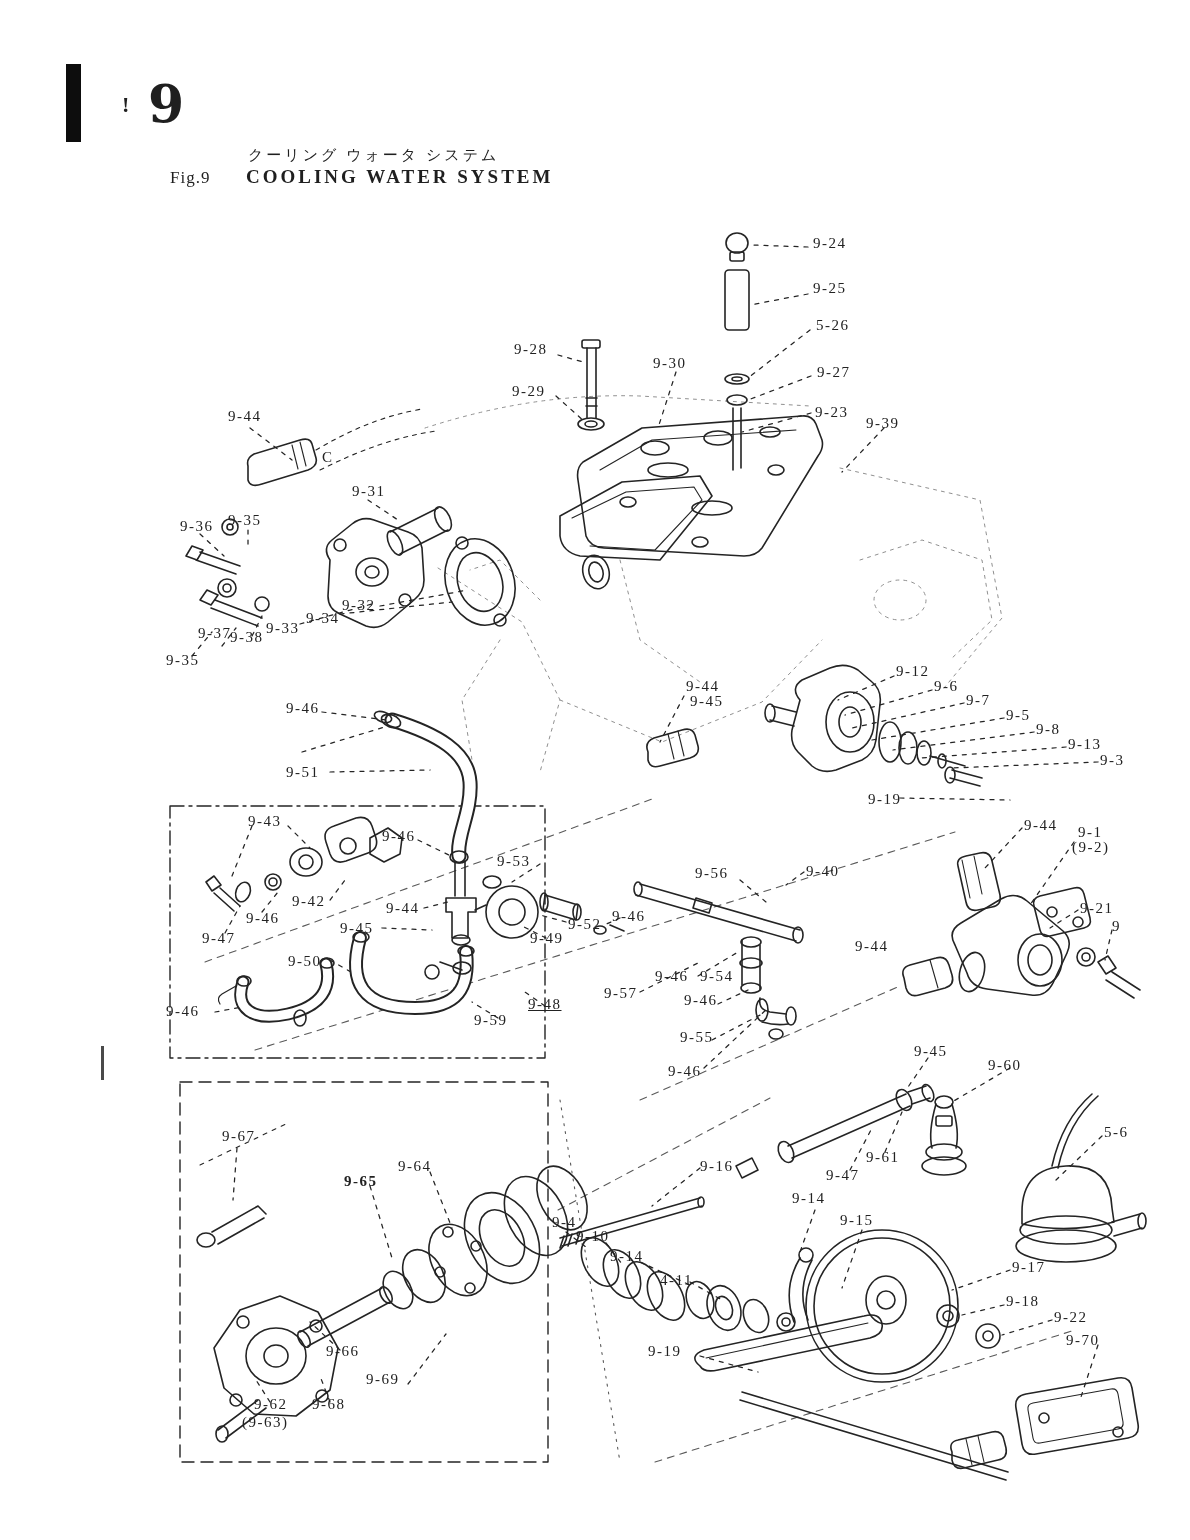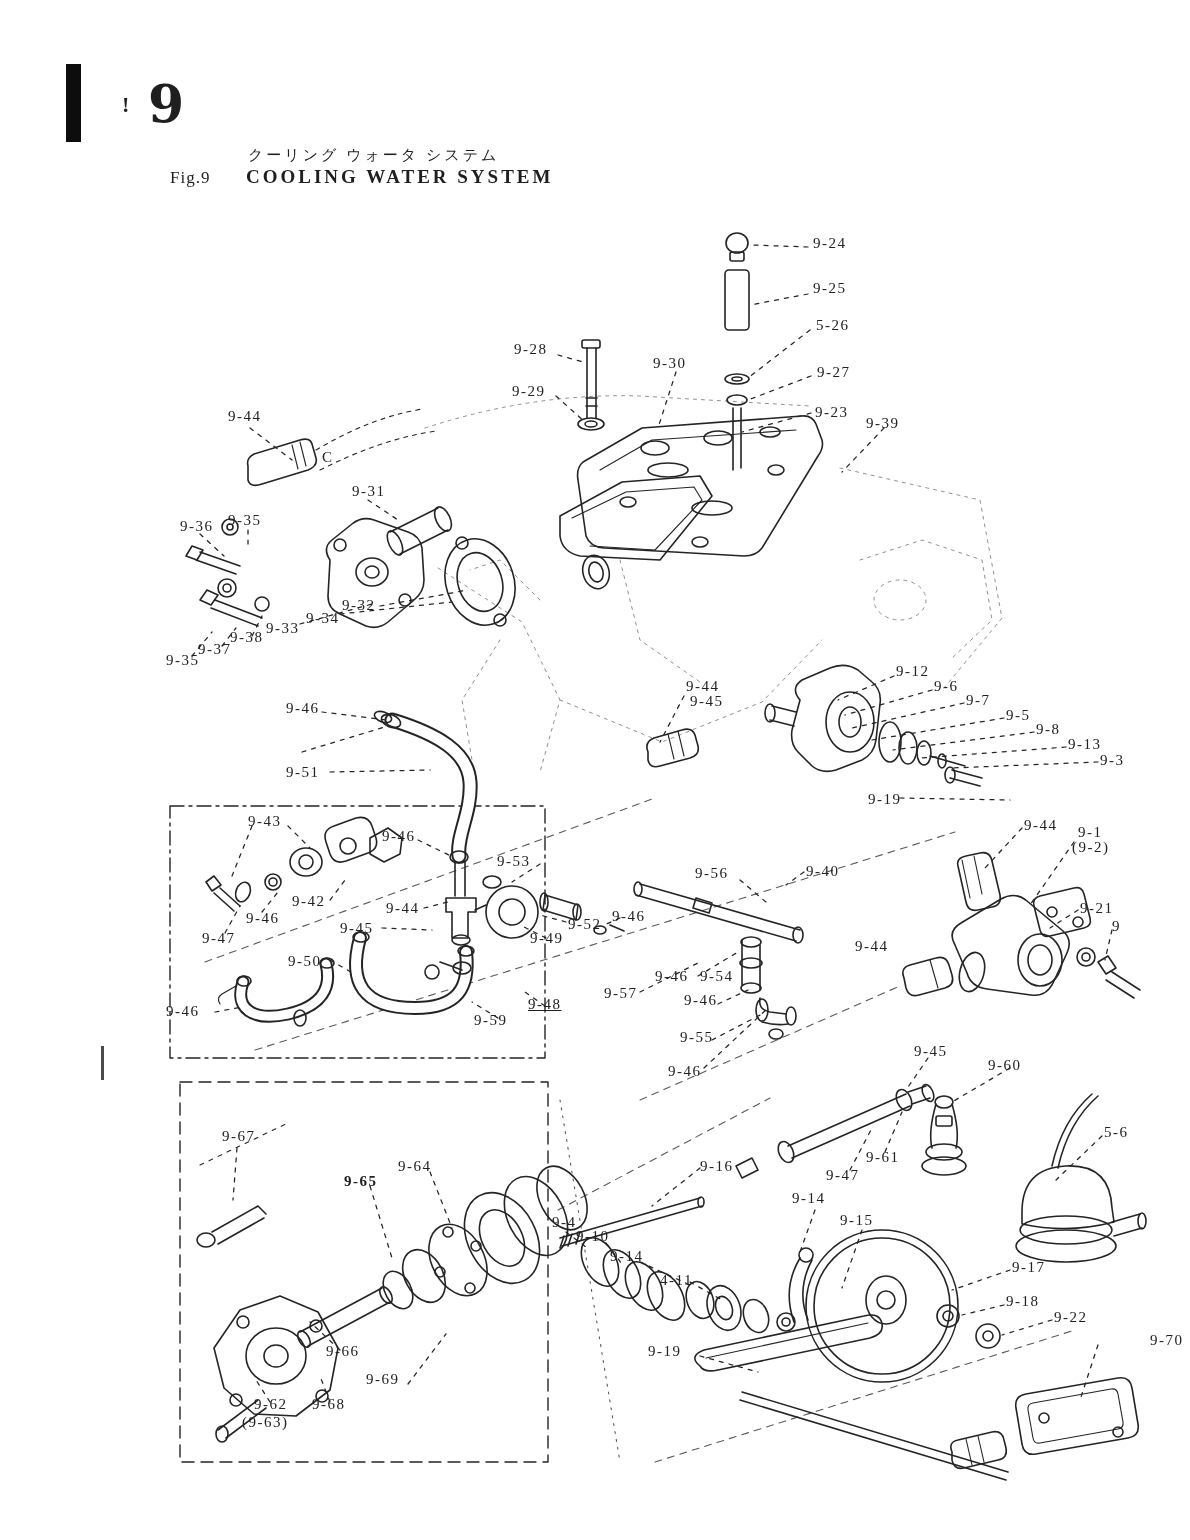--- a/index.html
+++ b/index.html
@@ -412,21 +412,21 @@
       <span class="callout" style="left: 653px; top: 355px;">9-30</span>
       <span class="callout" style="left: 228px; top: 408px;">9-44</span>
       <span class="callout" style="left: 322px; top: 449px;">C</span>
       <span class="callout" style="left: 352px; top: 483px;">9-31</span>
       <span class="callout" style="left: 180px; top: 518px;">9-36</span>
       <span class="callout" style="left: 228px; top: 512px;">9-35</span>
       <span class="callout" style="left: 342px; top: 597px;">9-32</span>
       <span class="callout" style="left: 306px; top: 610px;">9-34</span>
       <span class="callout" style="left: 266px; top: 620px;">9-33</span>
       <span class="callout" style="left: 230px; top: 629px;">9-38</span>
-      <span class="callout" style="left: 198px; top: 641px;">9-37</span>
+      <span class="callout" style="left: 198px; top: 625px;">9-37</span>
       <span class="callout" style="left: 166px; top: 652px;">9-35</span>
       <span class="callout" style="left: 896px; top: 663px;">9-12</span>
       <span class="callout" style="left: 934px; top: 678px;">9-6</span>
       <span class="callout" style="left: 966px; top: 692px;">9-7</span>
       <span class="callout" style="left: 1006px; top: 707px; text-align: center;">9-5</span>
       <span class="callout" style="left: 1036px; top: 721px;">9-8</span>
       <span class="callout" style="left: 1068px; top: 736px;">9-13</span>
       <span class="callout" style="left: 1100px; top: 752px;">9-3</span>
       <span class="callout" style="left: 686px; top: 678px;">9-44</span>
       <span class="callout" style="left: 690px; top: 693px;">9-45</span>
@@ -473,21 +473,21 @@
       <span class="callout" style="left: 1104px; top: 1124px;">5-6</span>
       <span class="callout" style="left: 792px; top: 1190px;">9-14</span>
       <span class="callout" style="left: 840px; top: 1212px;">9-15</span>
       <span class="callout" style="left: 552px; top: 1214px;">9-4</span>
       <span class="callout" style="left: 576px; top: 1228px;">9-10</span>
       <span class="callout" style="left: 610px; top: 1248px;">9-14</span>
       <span class="callout" style="left: 660px; top: 1272px;">4-11</span>
       <span class="callout" style="left: 1012px; top: 1259px;">9-17</span>
       <span class="callout" style="left: 1006px; top: 1293px;">9-18</span>
       <span class="callout" style="left: 1054px; top: 1309px;">9-22</span>
-      <span class="callout" style="left: 1150px; top: 1332px;">9-70</span>
+      <span class="callout" style="left: 1066px; top: 1332px;">9-70</span>
       <span class="callout" style="left: 648px; top: 1343px;">9-19</span>
       <span class="callout" style="left: 326px; top: 1343px;">9-66</span>
       <span class="callout" style="left: 366px; top: 1371px;">9-69</span>
       <span class="callout" style="left: 254px; top: 1396px;">9-62</span>
       <span class="callout" style="left: 312px; top: 1396px;">9-68</span>
       <span class="callout" style="left: 242px; top: 1414px;">(9-63)</span>
     </div>
 
 </div>
 

